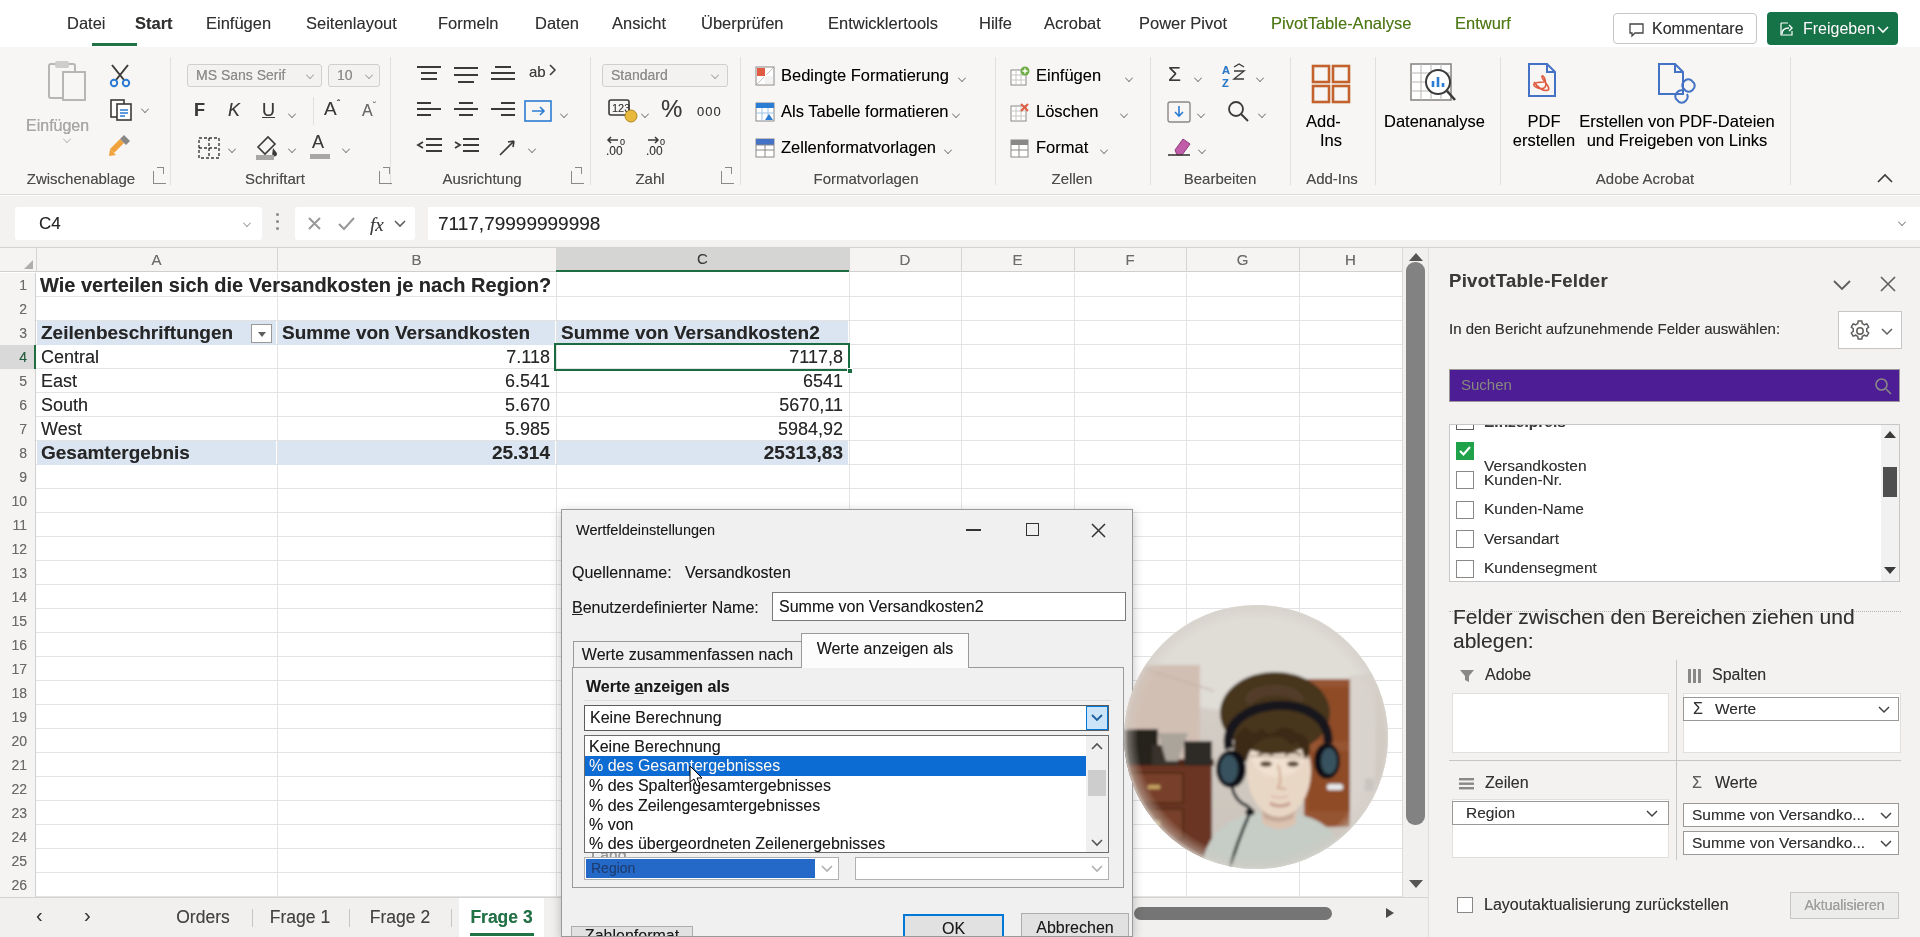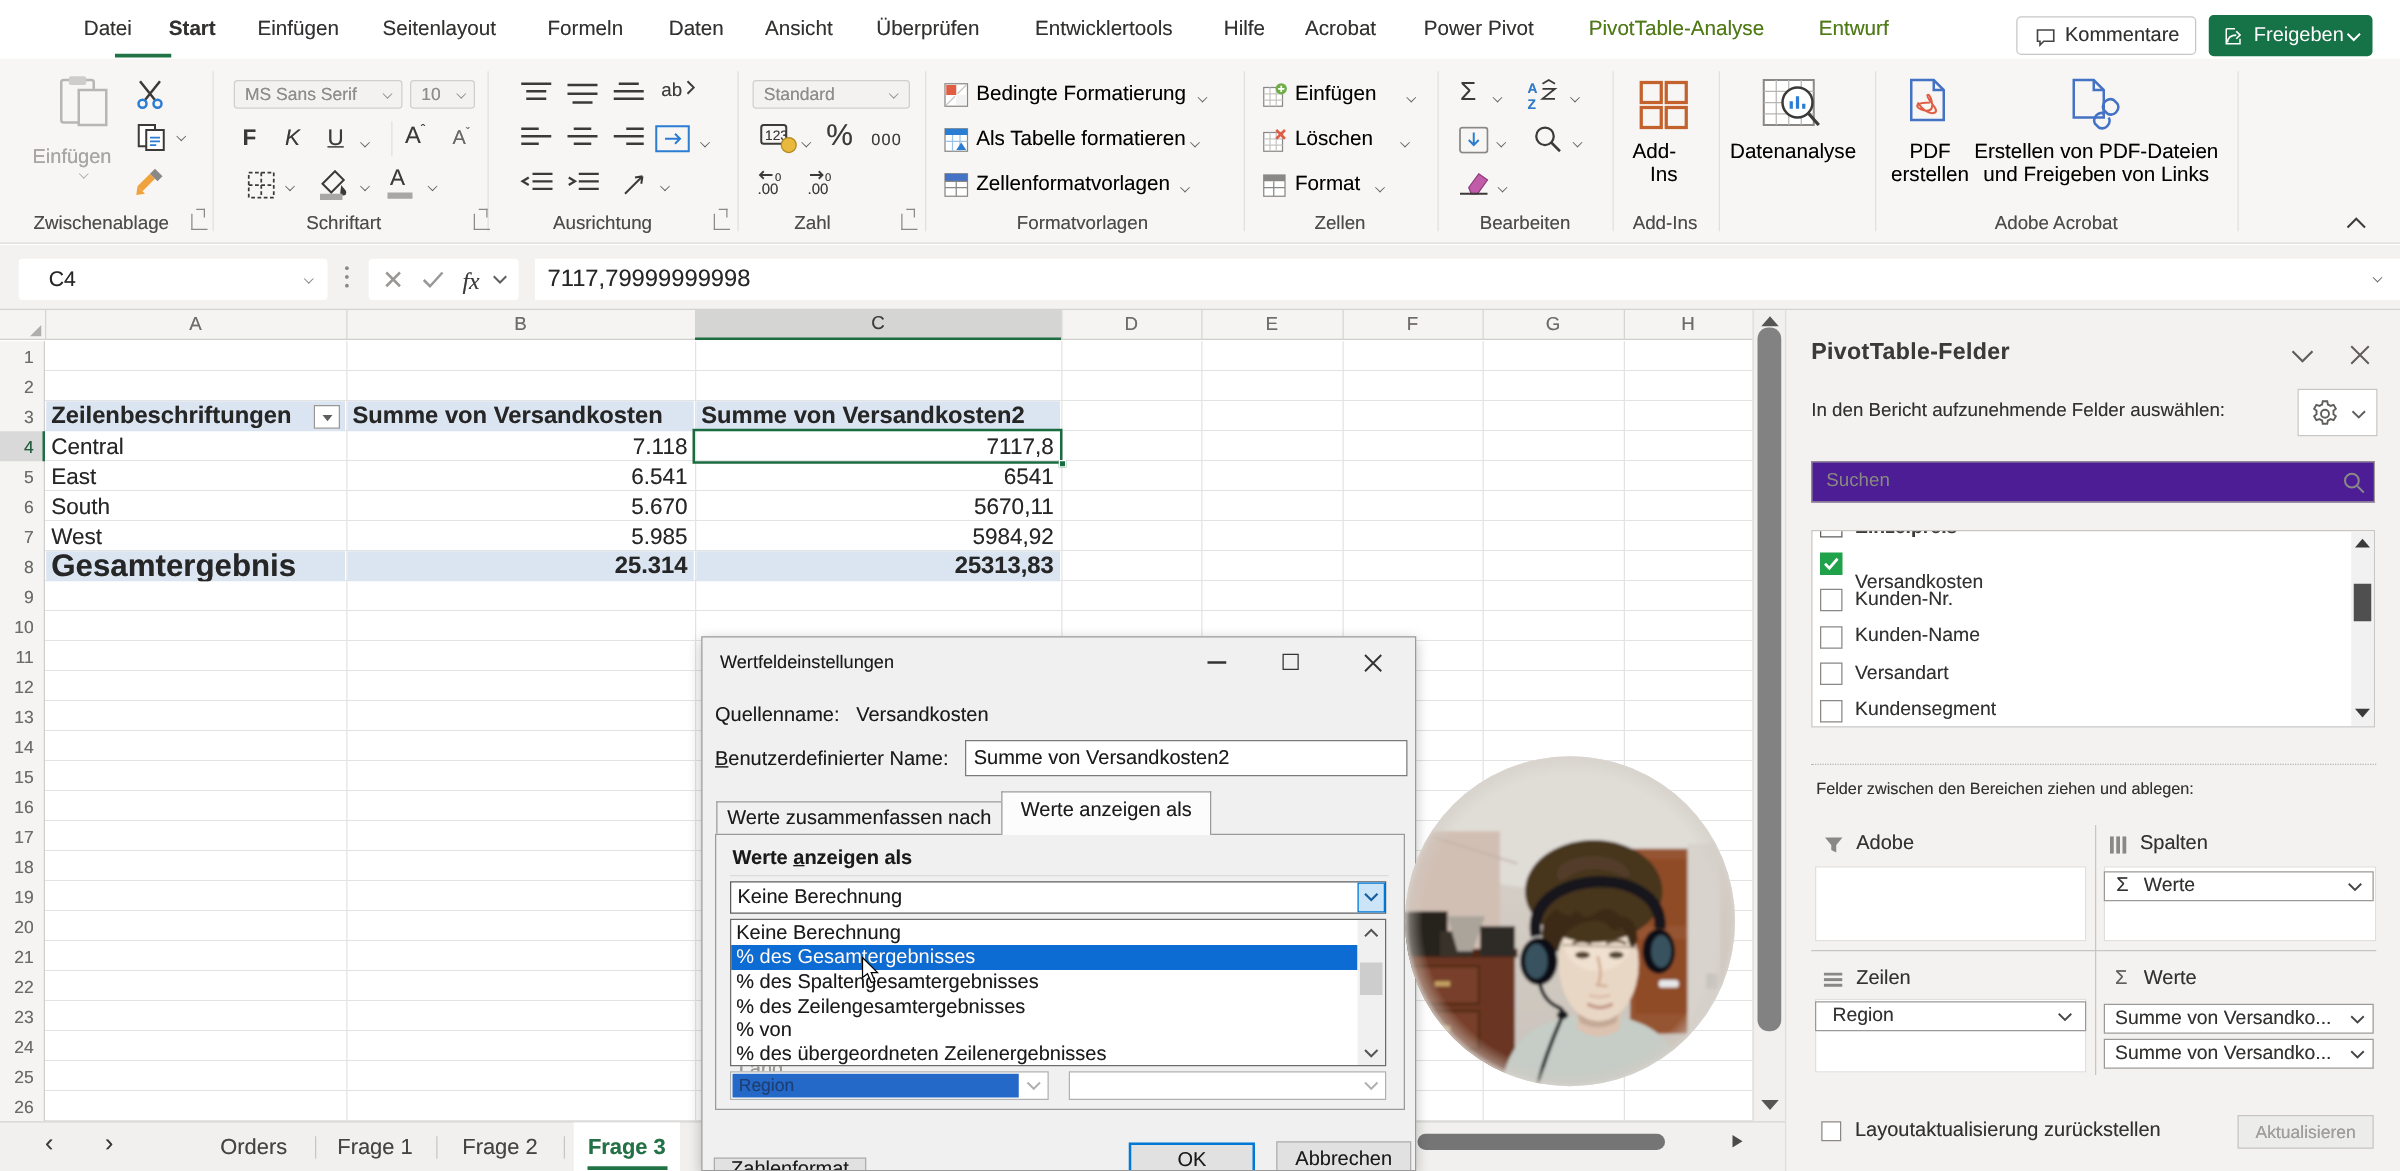--- a/index.html
+++ b/index.html
@@ -393,34 +393,35 @@
       <div class="rlab" style="top:432px">19</div>
       <div class="rlab" style="top:456px">20</div>
       <div class="rlab" style="top:480px">21</div>
       <div class="rlab" style="top:504px">22</div>
       <div class="rlab" style="top:528px">23</div>
       <div class="rlab" style="top:552px">24</div>
       <div class="rlab" style="top:576px">25</div>
       <div class="rlab" style="top:600px">26</div>
     </div>
 
+    <div class="cell" style="left:40px;top:25px;width:900px;height:24px;line-height:24px;font-weight:bold;font-size:20px">Wie verteilen sich die Versandkosten je nach Region?</div>
     <div class="cell blue" style="left:37px;top:73px;width:239px;height:24px"></div>
     <div class="cell blue" style="left:278px;top:73px;width:277px;height:24px"></div>
     <div class="cell blue" style="left:557px;top:73px;width:291px;height:24px"></div>
     <div class="cell" style="left:41px;top:73px;width:210px;height:24px;line-height:24px;font-weight:bold;font-size:19px">Zeilenbeschriftungen</div>
     <div style="position:absolute;left:251px;top:76px;width:21px;height:19px;background:#fff;border:1px solid #9a9896"><svg width="19" height="17">
           <path d="M6 7h8l-4 5z" fill="#605e5c"></path>
         </svg></div>
     <div class="cell" style="left:282px;top:73px;width:270px;height:24px;line-height:24px;font-weight:bold;font-size:19px">Summe von Versandkosten</div>
     <div class="cell" style="left:561px;top:73px;width:285px;height:24px;line-height:24px;font-weight:bold;font-size:19px">Summe von Versandkosten2</div>
     <div class="cell" style="left:41px;top:97px;width:200px;height:24px;line-height:24px">Central</div>
     <div class="cell" style="left:41px;top:121px;width:200px;height:24px;line-height:24px">East</div>
     <div class="cell" style="left:41px;top:145px;width:200px;height:24px;line-height:24px">South</div>
     <div class="cell" style="left:41px;top:169px;width:200px;height:24px;line-height:24px">West</div>
-    <div class="cell blue" style="left:37px;top:193px;width:239px;height:24px;line-height:24px;font-weight:bold;font-size:25px;padding-left:4px">Gesamtergebnis</div>
+    <div class="cell blue" style="left:37px;top:193px;width:239px;height:24px;line-height:24px;font-weight:bold;font-size:19px;padding-left:4px">Gesamtergebnis</div>
     <div class="cell" style="left:350px;top:97px;width:200px;height:24px;line-height:24px;text-align:right">7.118</div>
     <div class="cell" style="left:350px;top:121px;width:200px;height:24px;line-height:24px;text-align:right">6.541</div>
     <div class="cell" style="left:350px;top:145px;width:200px;height:24px;line-height:24px;text-align:right">5.670</div>
     <div class="cell" style="left:350px;top:169px;width:200px;height:24px;line-height:24px;text-align:right">5.985</div>
     <div class="cell blue" style="left:278px;top:193px;width:277px;height:24px;line-height:24px;font-weight:bold;font-size:19px;text-align:right;padding-right:5px">25.314</div>
     <div class="cell" style="left:643px;top:97px;width:200px;height:24px;line-height:24px;text-align:right">7117,8</div>
     <div class="cell" style="left:643px;top:121px;width:200px;height:24px;line-height:24px;text-align:right">6541</div>
     <div class="cell" style="left:643px;top:145px;width:200px;height:24px;line-height:24px;text-align:right">5670,11</div>
     <div class="cell" style="left:643px;top:169px;width:200px;height:24px;line-height:24px;text-align:right">5984,92</div>
     <div class="cell blue" style="left:557px;top:193px;width:291px;height:24px;line-height:24px;font-weight:bold;font-size:19px;text-align:right;padding-right:5px">25313,83</div>
@@ -497,21 +498,21 @@
         <svg width="14" height="9" style="position:absolute;left:2px;top:5px">
             <path d="M7 1L13 8H1z" fill="#3b3a39"></path>
           </svg>
         <div style="position:absolute;left:2px;top:42px;width:14px;height:30px;background:#4f4f4f"></div>
         <svg width="14" height="9" style="position:absolute;left:2px;top:141px">
             <path d="M1 1h12L7 8z" fill="#3b3a39"></path>
           </svg>
       </div>
     </div>
     <div style="position:absolute;left:20px;top:363px;width:452px;border-top:1.5px dotted #b8b6b4"></div>
-    <div style="position:absolute;left:24px;top:375px;font-size:13px">Felder zwischen den Bereichen ziehen und ablegen:</div>
+    <div style="position:absolute;left:24px;top:357px;font-size:21px">Felder zwischen den Bereichen ziehen und ablegen:</div>
     <svg width="16" height="14" style="position:absolute;left:30px;top:421px">
         <path d="M1 1h14L10 7v6l-4-2V7z" fill="#8a8886"></path>
       </svg>
     <div style="position:absolute;left:56px;top:418px;font-size:16px">Adobe</div>
     <div class="pbox" style="left:23px;top:445px;width:217px;height:60px"></div>
     <div style="position:absolute;left:247px;top:412px;width:1px;height:200px;background:#c8c6c4"></div>
     <svg width="15" height="14" style="position:absolute;left:259px;top:421px">
         <g fill="#8a8886">
           <rect x="0" y="0" width="3" height="14"></rect>
           <rect x="5" y="0" width="3" height="14"></rect>

